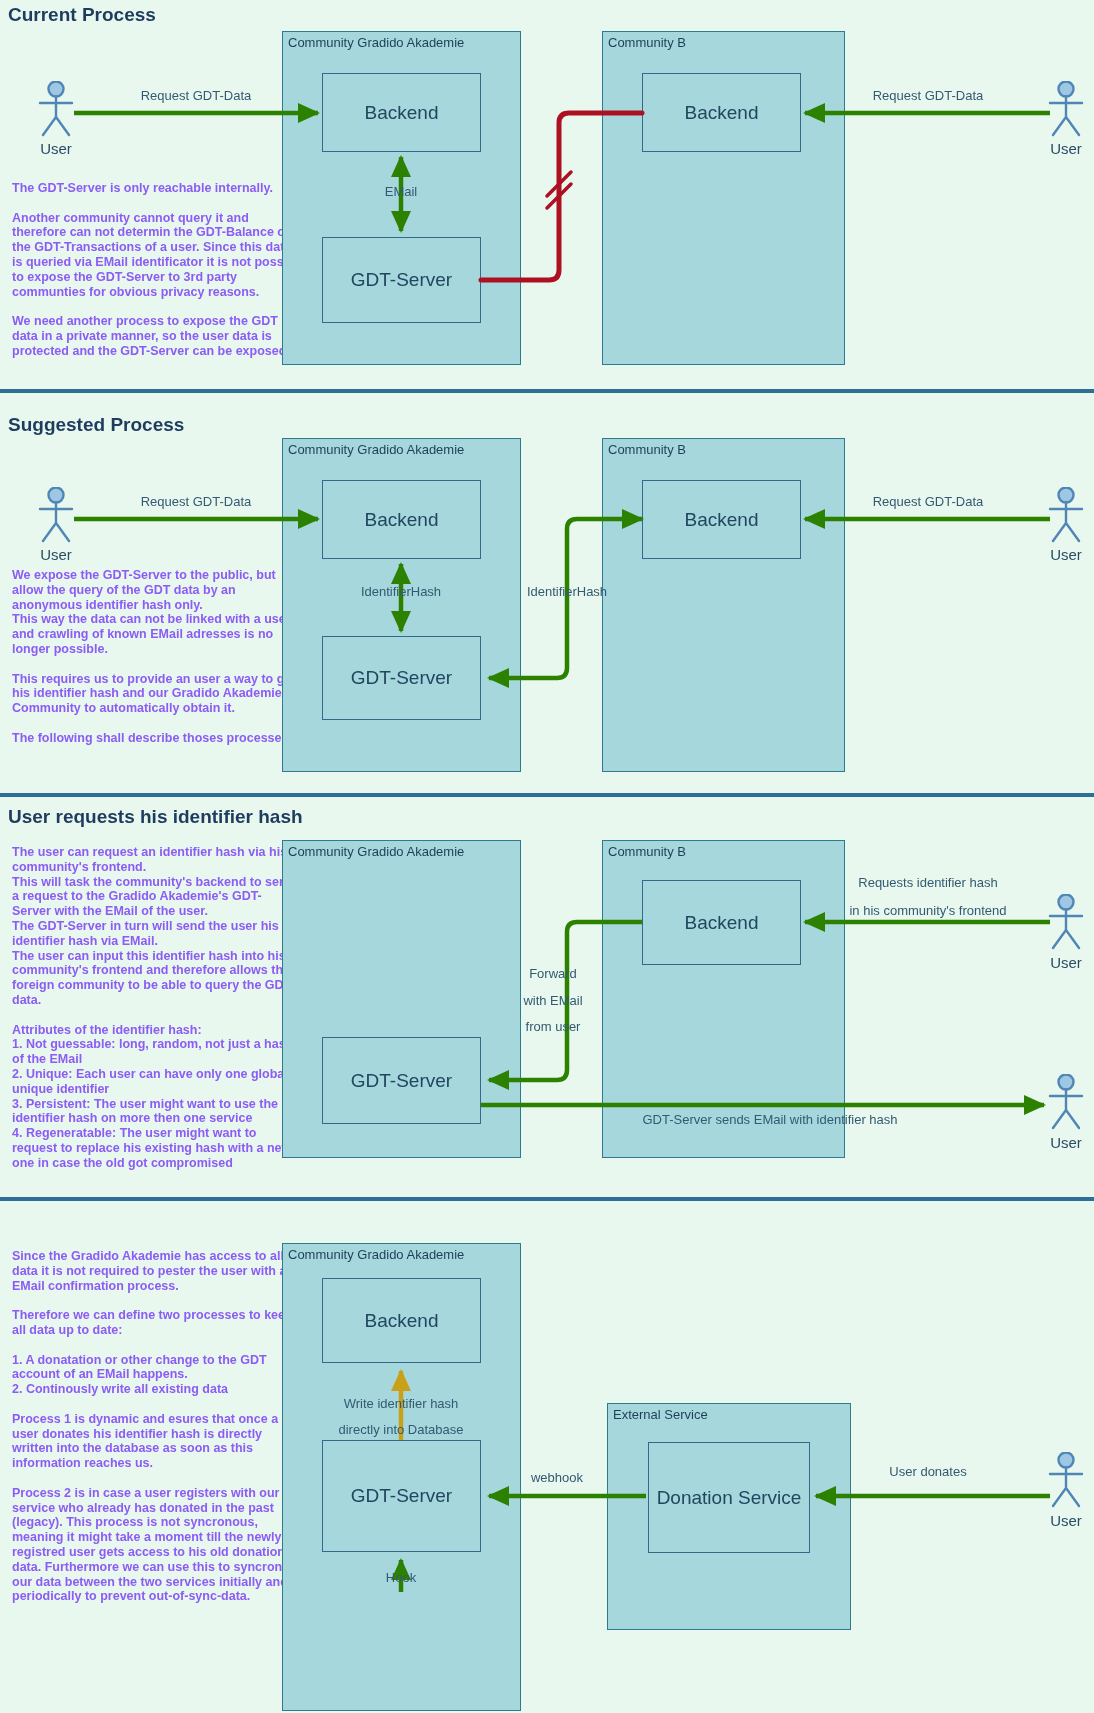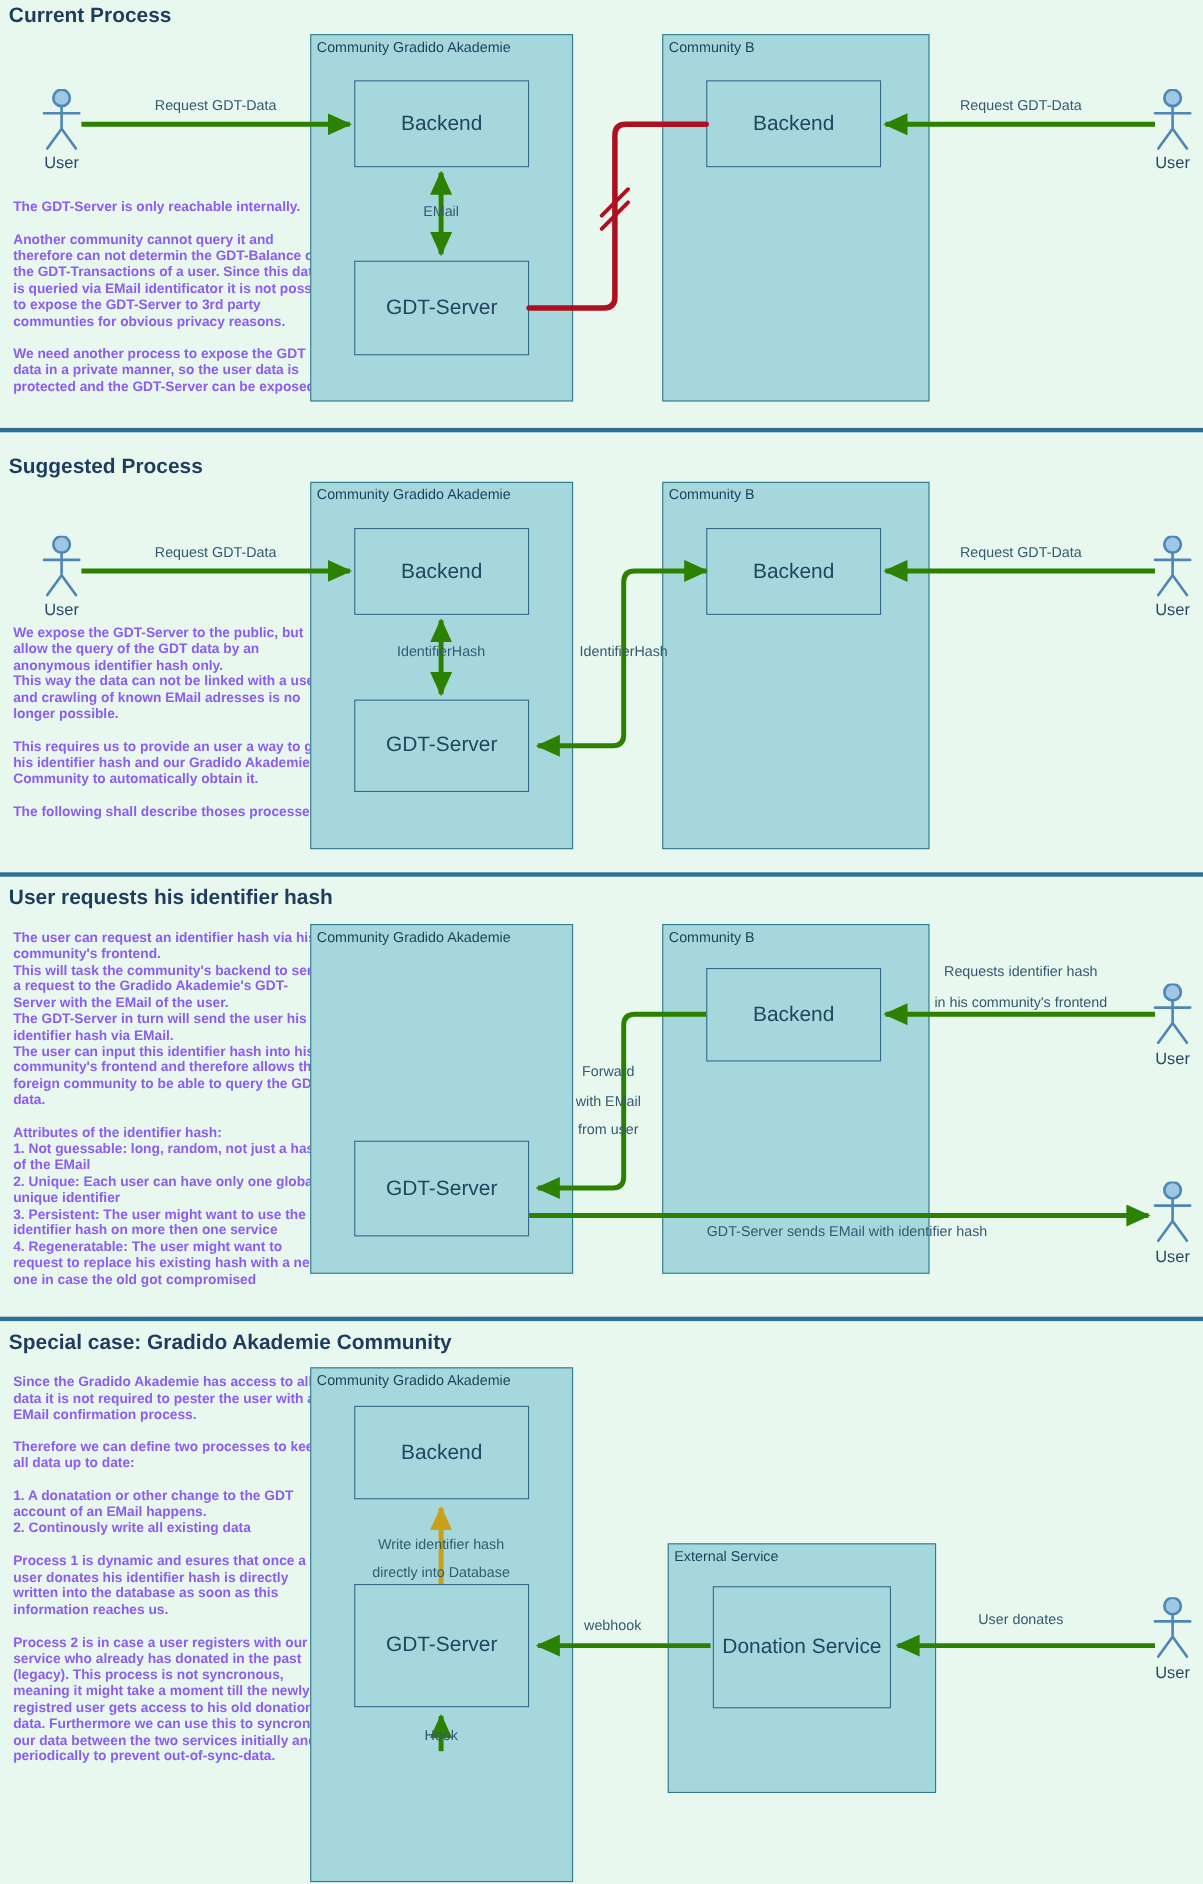--- a/index.html
+++ b/index.html
@@ -147,21 +147,20 @@
   <div class="arrow-label" style="left:553px; top:966px">Forward</div>
   <div class="arrow-label" style="left:553px; top:993px">with EMail</div>
   <div class="arrow-label" style="left:553px; top:1019px">from user</div>
   <div class="arrow-label" style="left:770px; top:1112px">GDT-Server sends EMail with identifier hash</div>
 
   <div class="user-label" style="left:1066px; top:954px">User</div>
   <div class="user-label" style="left:1066px; top:1134px">User</div>
 
   <div class="divider" style="top:1197px"></div>
 
-  <div class="section-title" style="top:1210px">Special case: Gradido Akademie Community</div>
   <div class="body-text" style="top:1249px">Since the Gradido Akademie has access to all
 data it is not required to pester the user with an
 EMail confirmation process.
 
 Therefore we can define two processes to keep
 all data up to date:
 
 1. A donatation or other change to the GDT
 account of an EMail happens.
 2. Continously write all existing data

